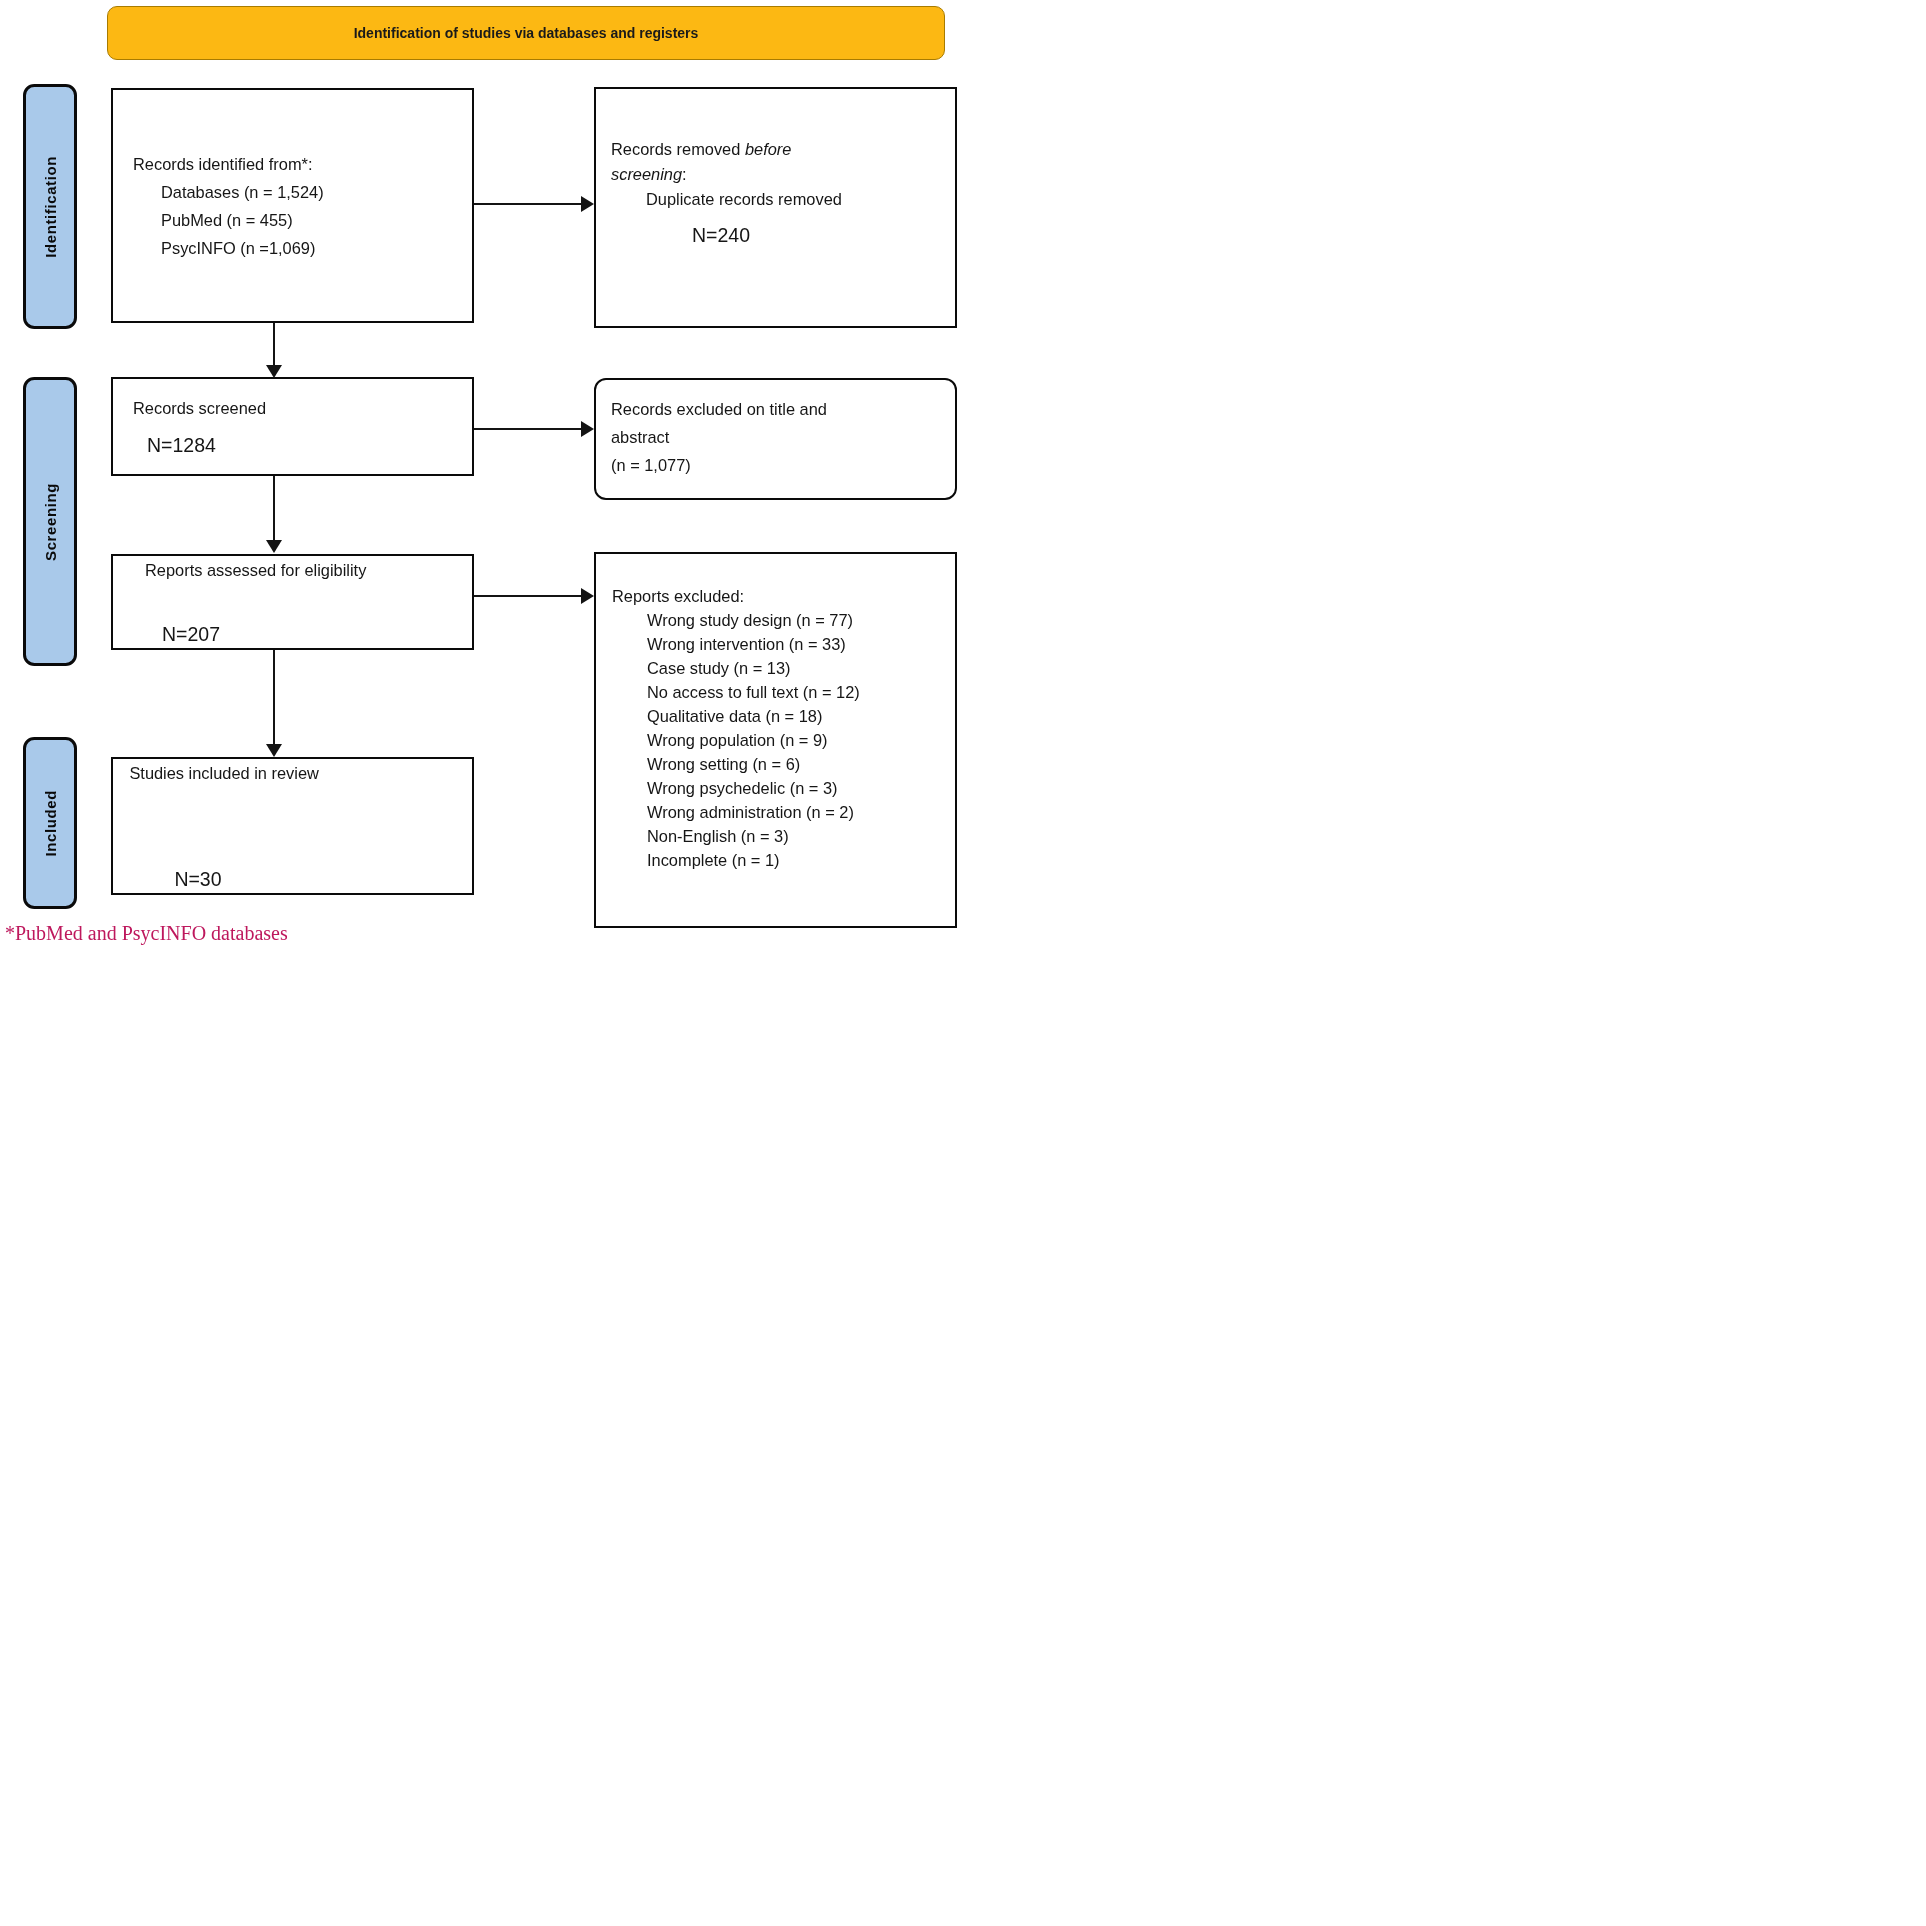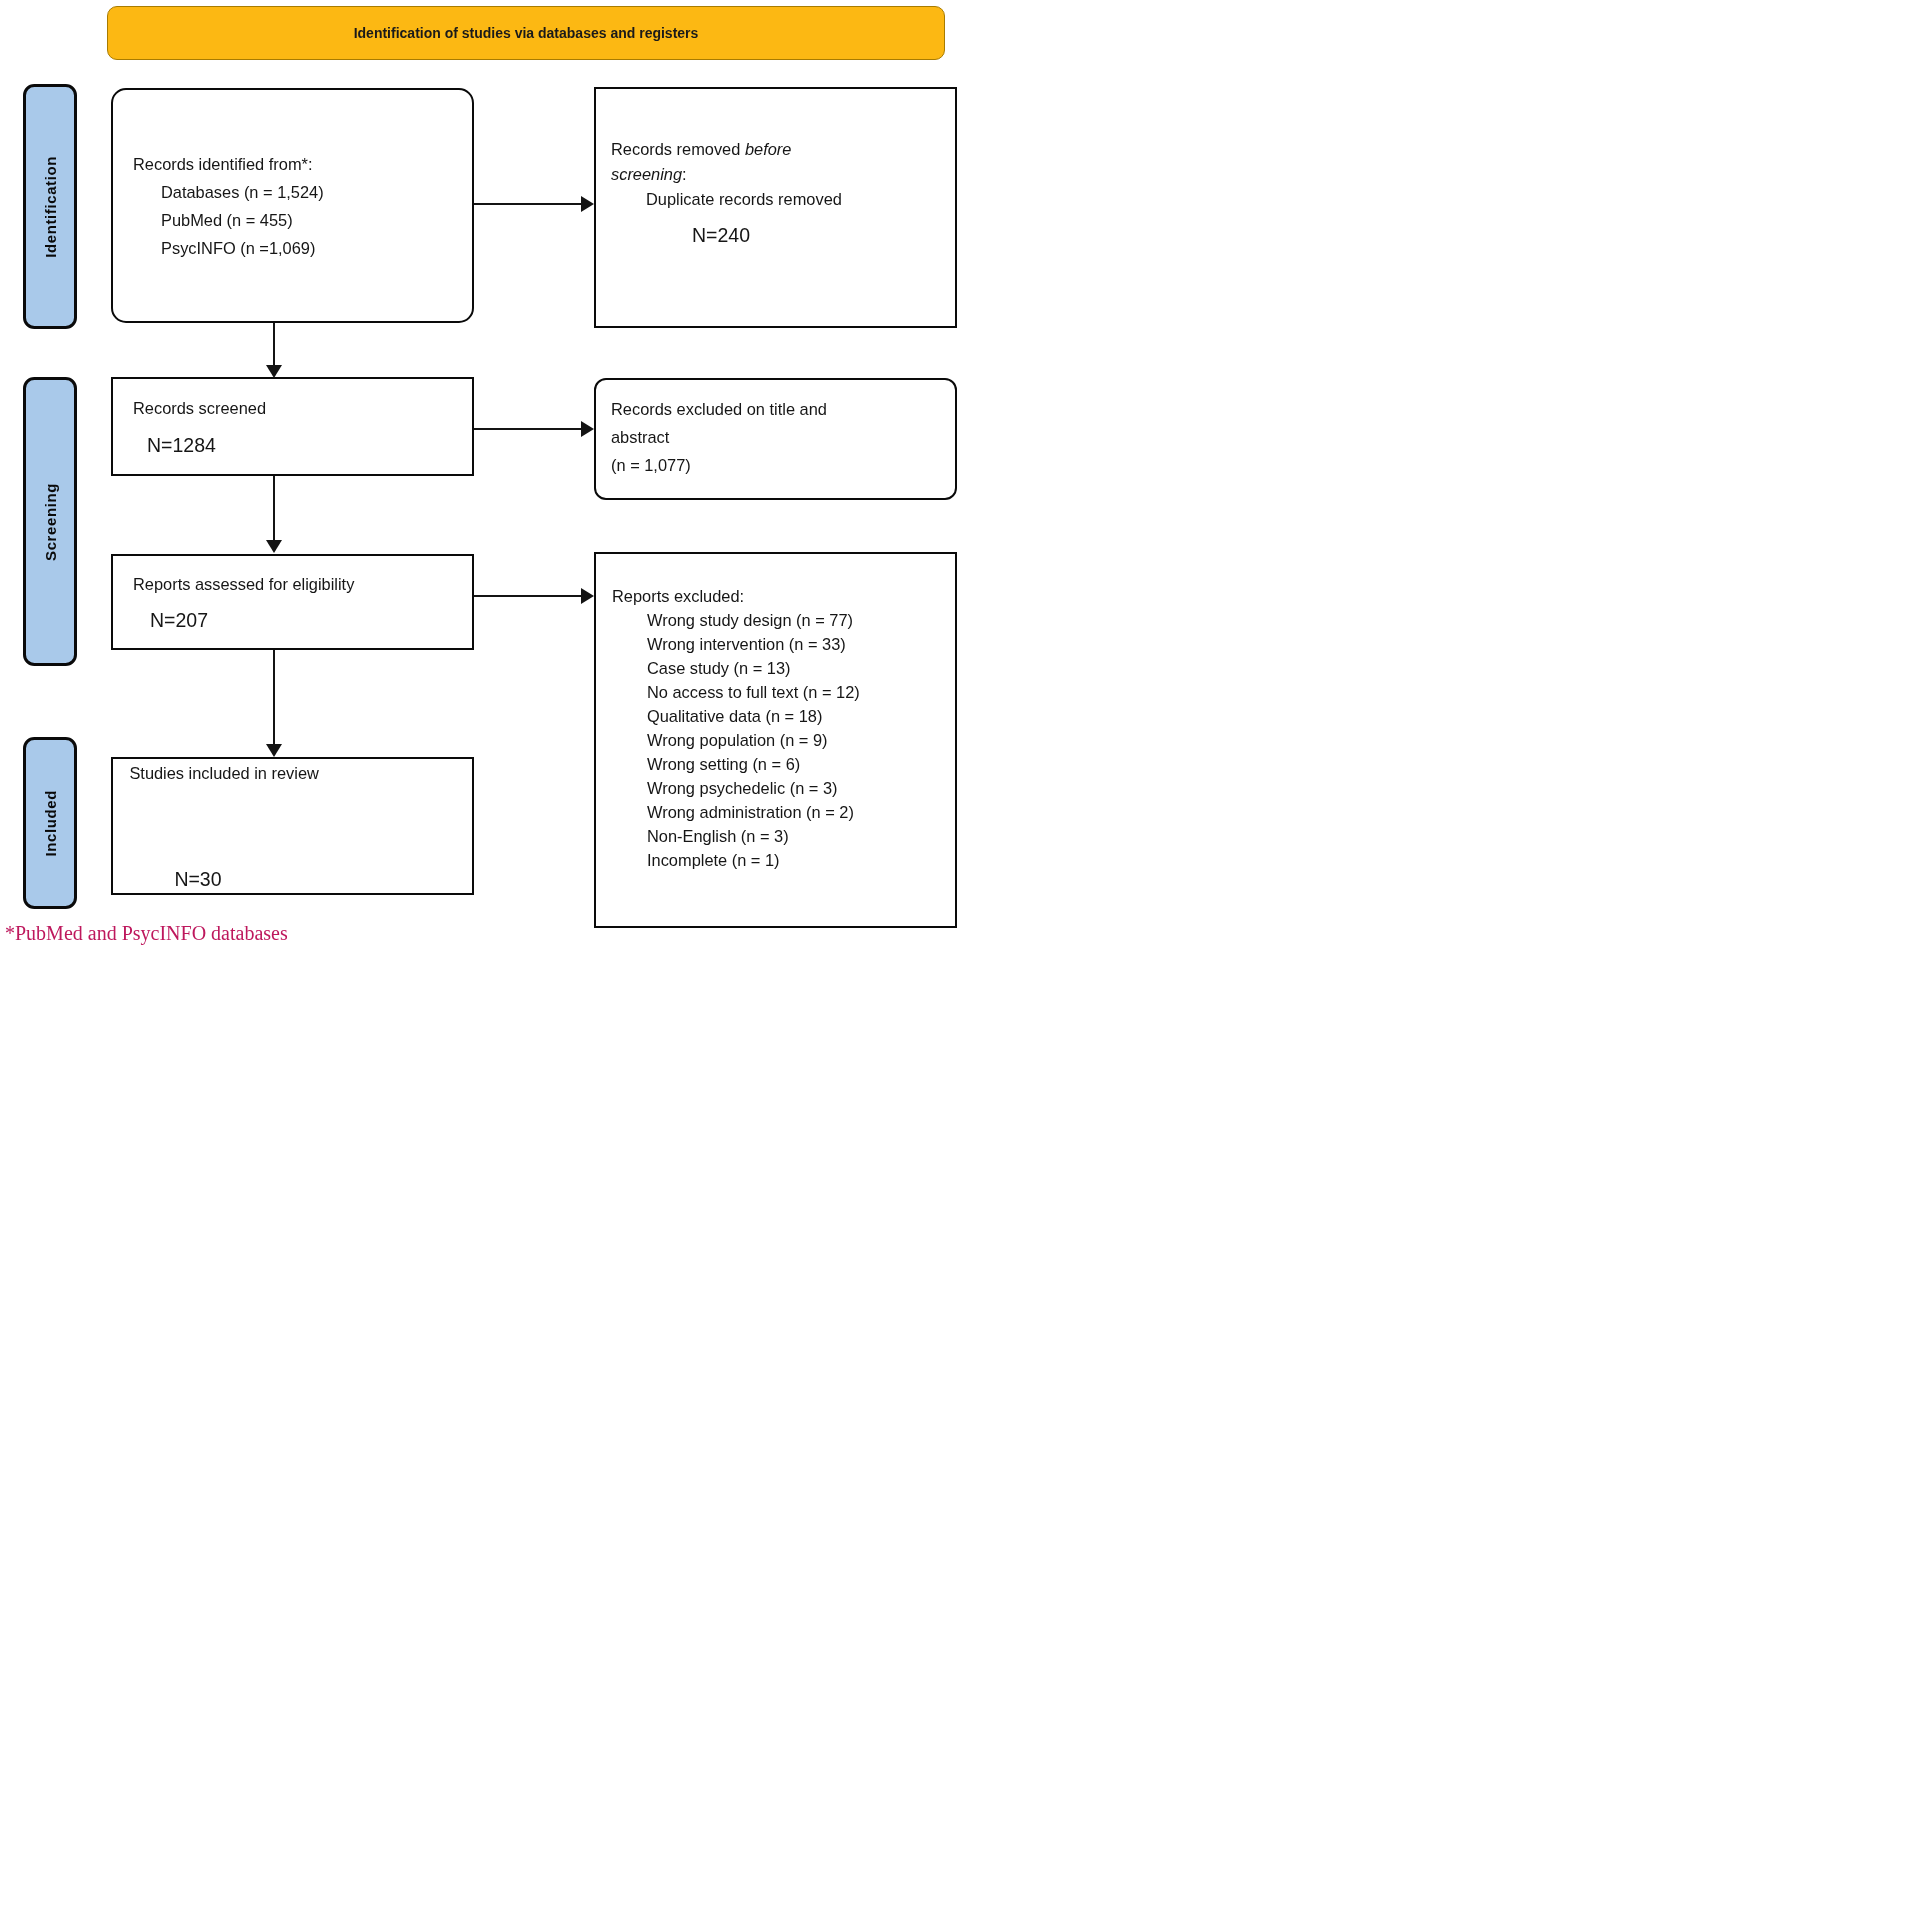--- a/index.html
+++ b/index.html
@@ -34,23 +34,23 @@
   .stage.identification{top:84px;height:245px;}
   .stage.screening{top:377px;height:289px;}
   .stage.included{top:737px;height:172px;}
   
   .box{
     position:absolute;background:#fff;border:2.5px solid #0a0a0a;
     box-sizing:border-box;font-size:16.4px;line-height:28px;color:#161616;
   }
   .box.left-col{left:111px;width:363px;}
   .box.right-col{left:594px;width:363px;}
-  .box.b1{top:88px;height:235px;display:flex;flex-direction:column;justify-content:center;padding-left:20px;border-radius:15px;}
+  .box.b1{top:88px;height:235px;display:flex;flex-direction:column;justify-content:center;padding-left:20px;}
   .box.b2{top:377px;height:99px;display:flex;flex-direction:column;justify-content:center;padding-left:20px;}
-  .box.b3{top:554px;height:96px;display:flex;flex-direction:column;justify-content:center;padding-left:20px;}
+  .box.b3{top:554px;height:96px;display:flex;flex-direction:column;justify-content:space-between;padding-left:32px;}
   .box.b4{top:757px;height:138px;display:flex;flex-direction:column;justify-content:space-between;padding-left:16.4px;}
   .box.r1{top:87px;height:241px;padding:48px 12.6px 0 15px;line-height:25px;}
   .box.r2{top:378px;height:122px;padding:15px 12.6px 0 15px;line-height:28px;border-radius:12px;}
   .box.r3{top:552px;height:376px;padding:30px 10px 0 16px;line-height:24px;}
   .sub{padding-left:28px;}
   .count{font-size:19.5px;margin-top:8.8px;}
   .b2 .count{margin-left:14px;}
   .b3 .count{margin-left:17px;}
   .b4 .count{margin-left:45px;margin-top:11.3px;}
   .r1 .detail{padding-left:35px;}

